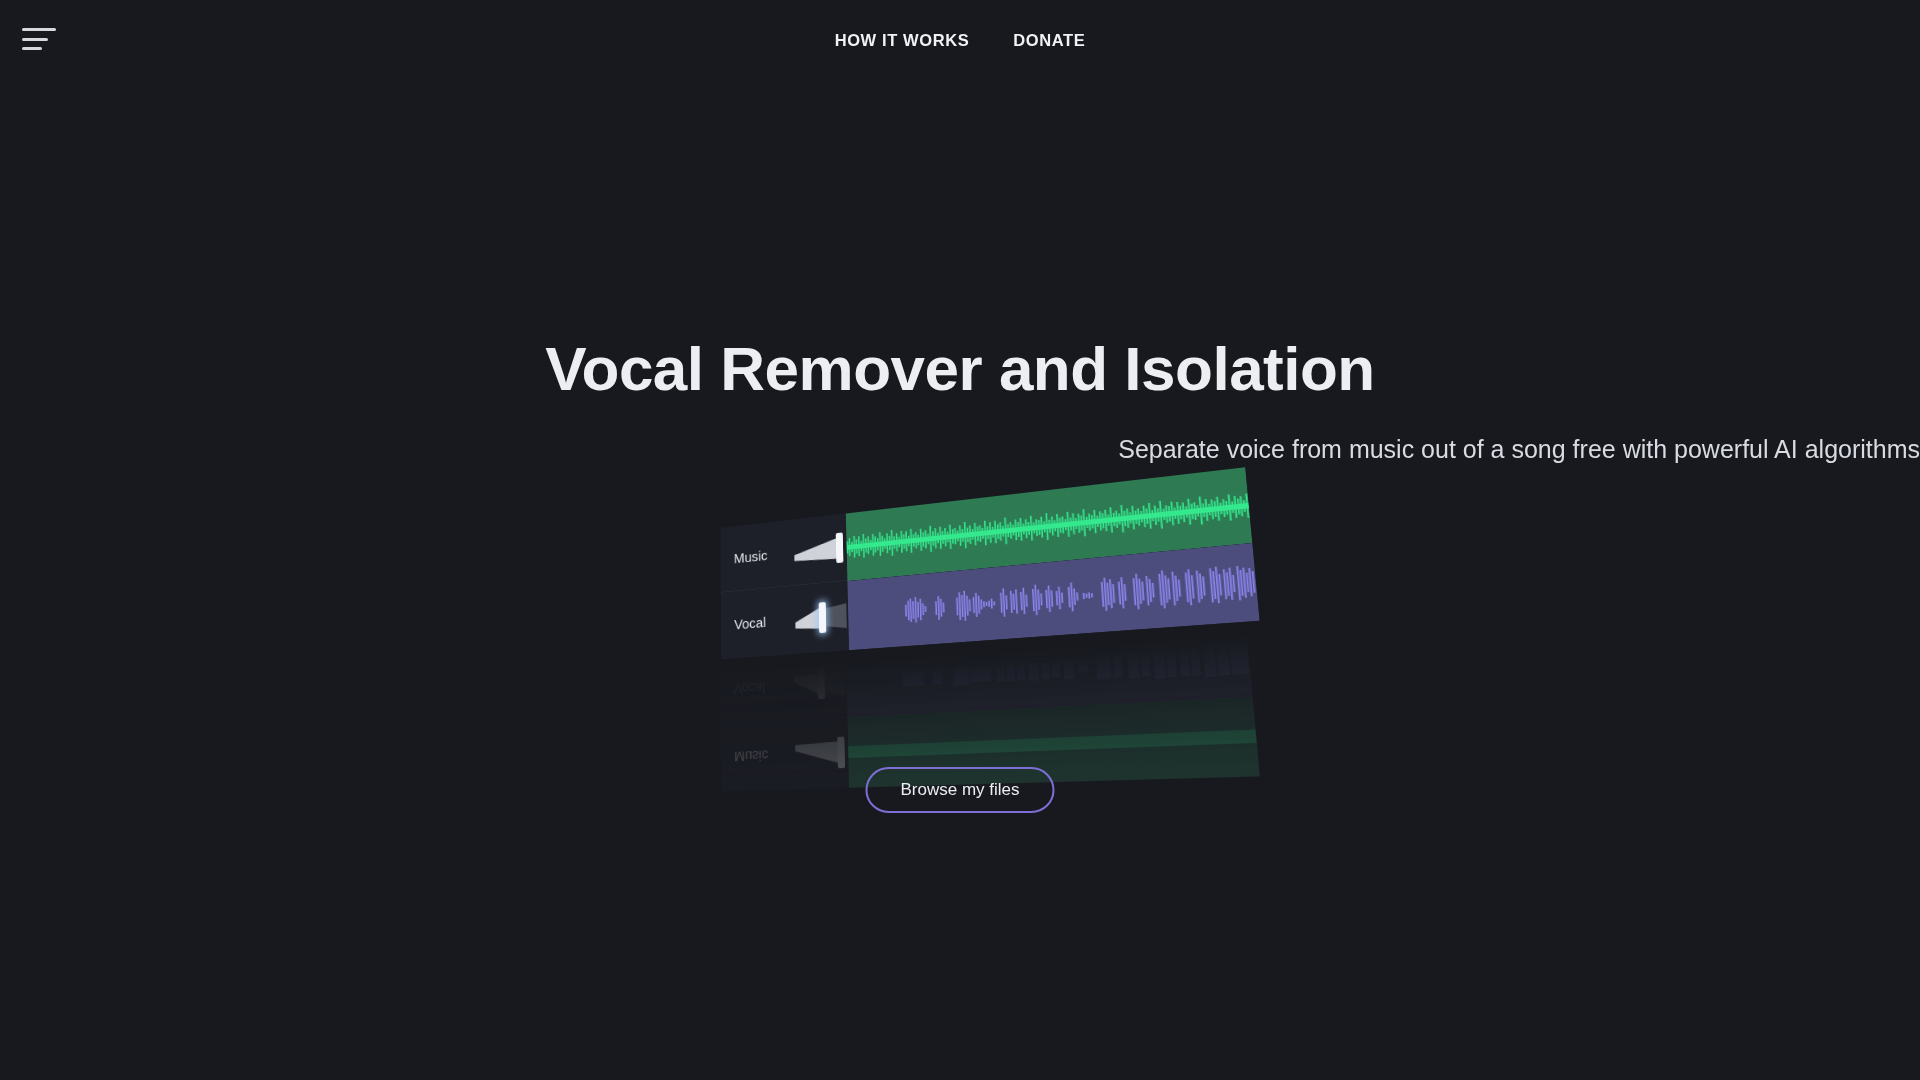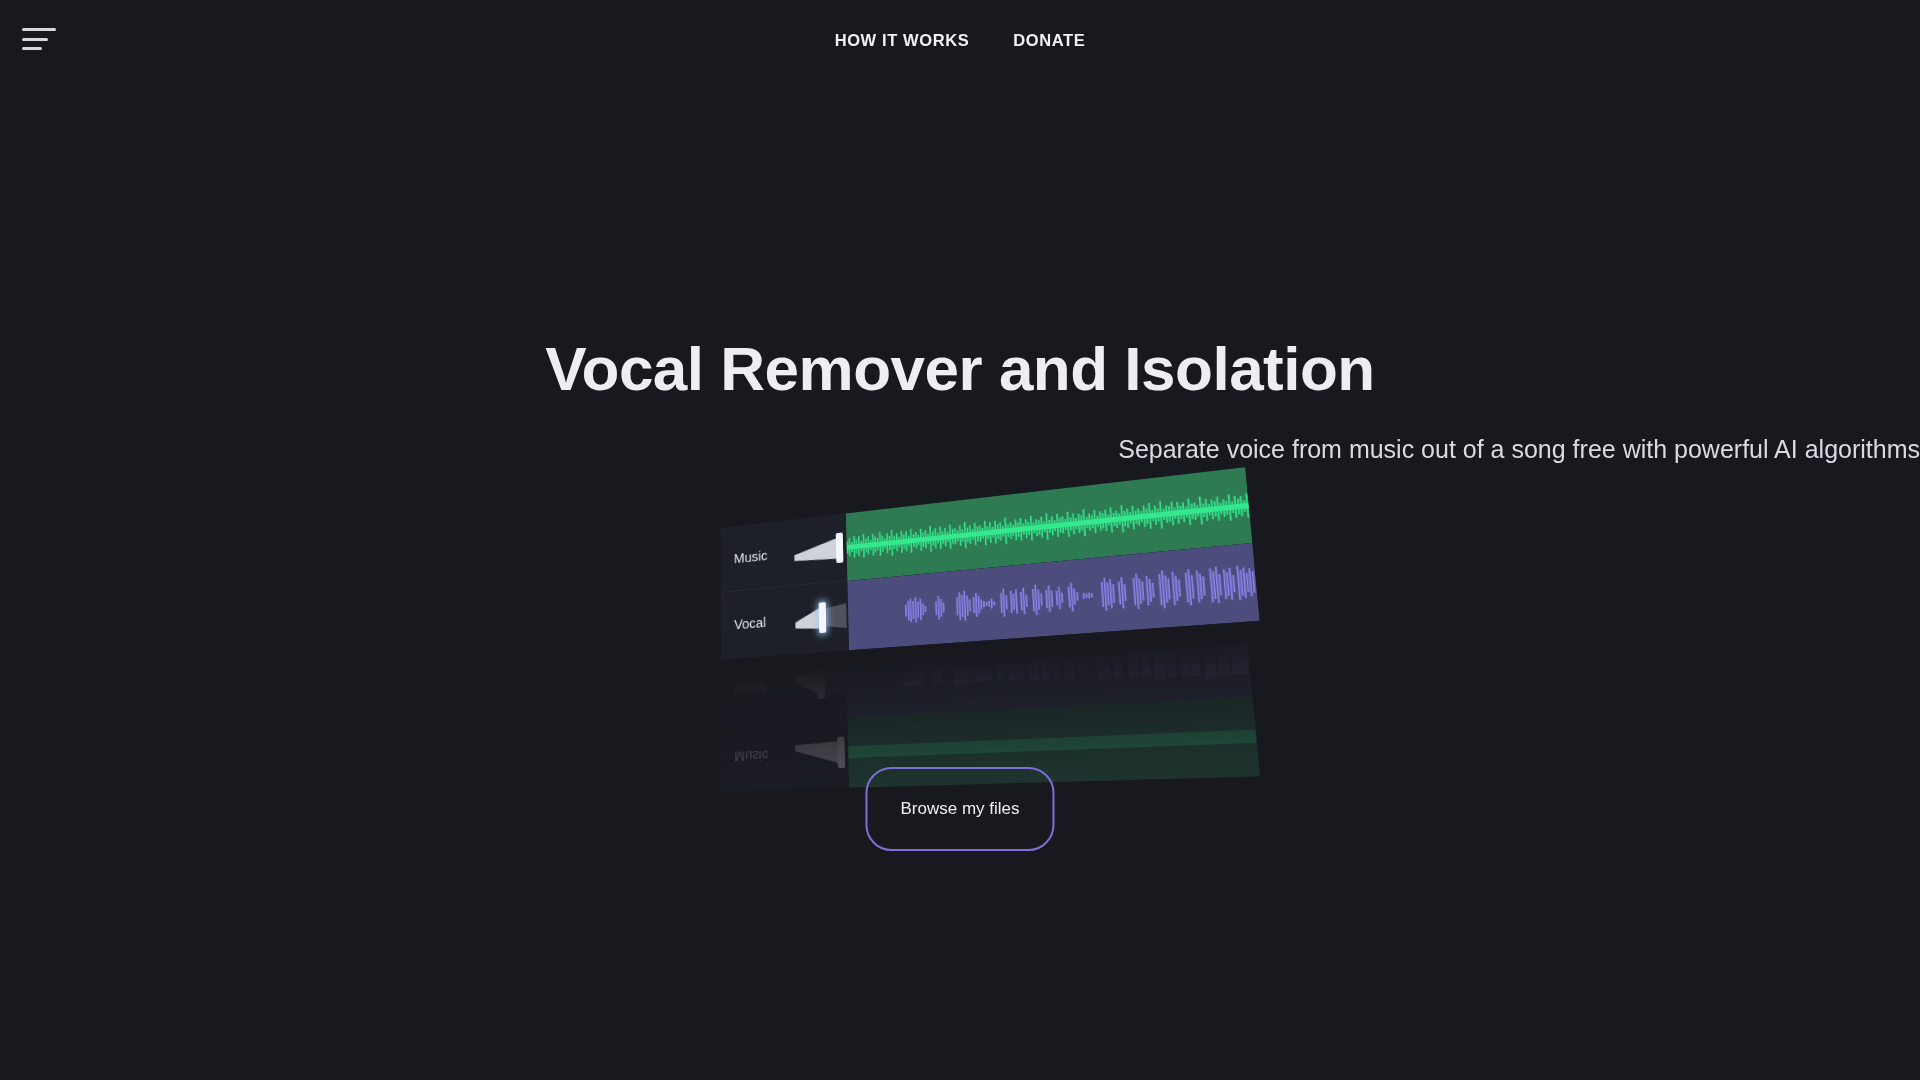--- a/index.html
+++ b/index.html
@@ -199,21 +199,21 @@
   .wave.vocal { background: #4c4d7c; }
 
   .wave svg { display: block; width: 100%; height: 100%; }
 
   
   .browse {
     position: absolute;
     top: 767px;
     left: 50%;
     transform: translateX(-50%);
-    padding: 30px 33px;
+    padding: 11px 33px;
     border-radius: 26px;
     border: 2px solid #7d6fd6;
     background: transparent;
     color: #eceef3;
     font-size: 17px;
     font-family: "Liberation Sans", sans-serif;
     cursor: pointer;
     white-space: nowrap;
   }
 </style>

